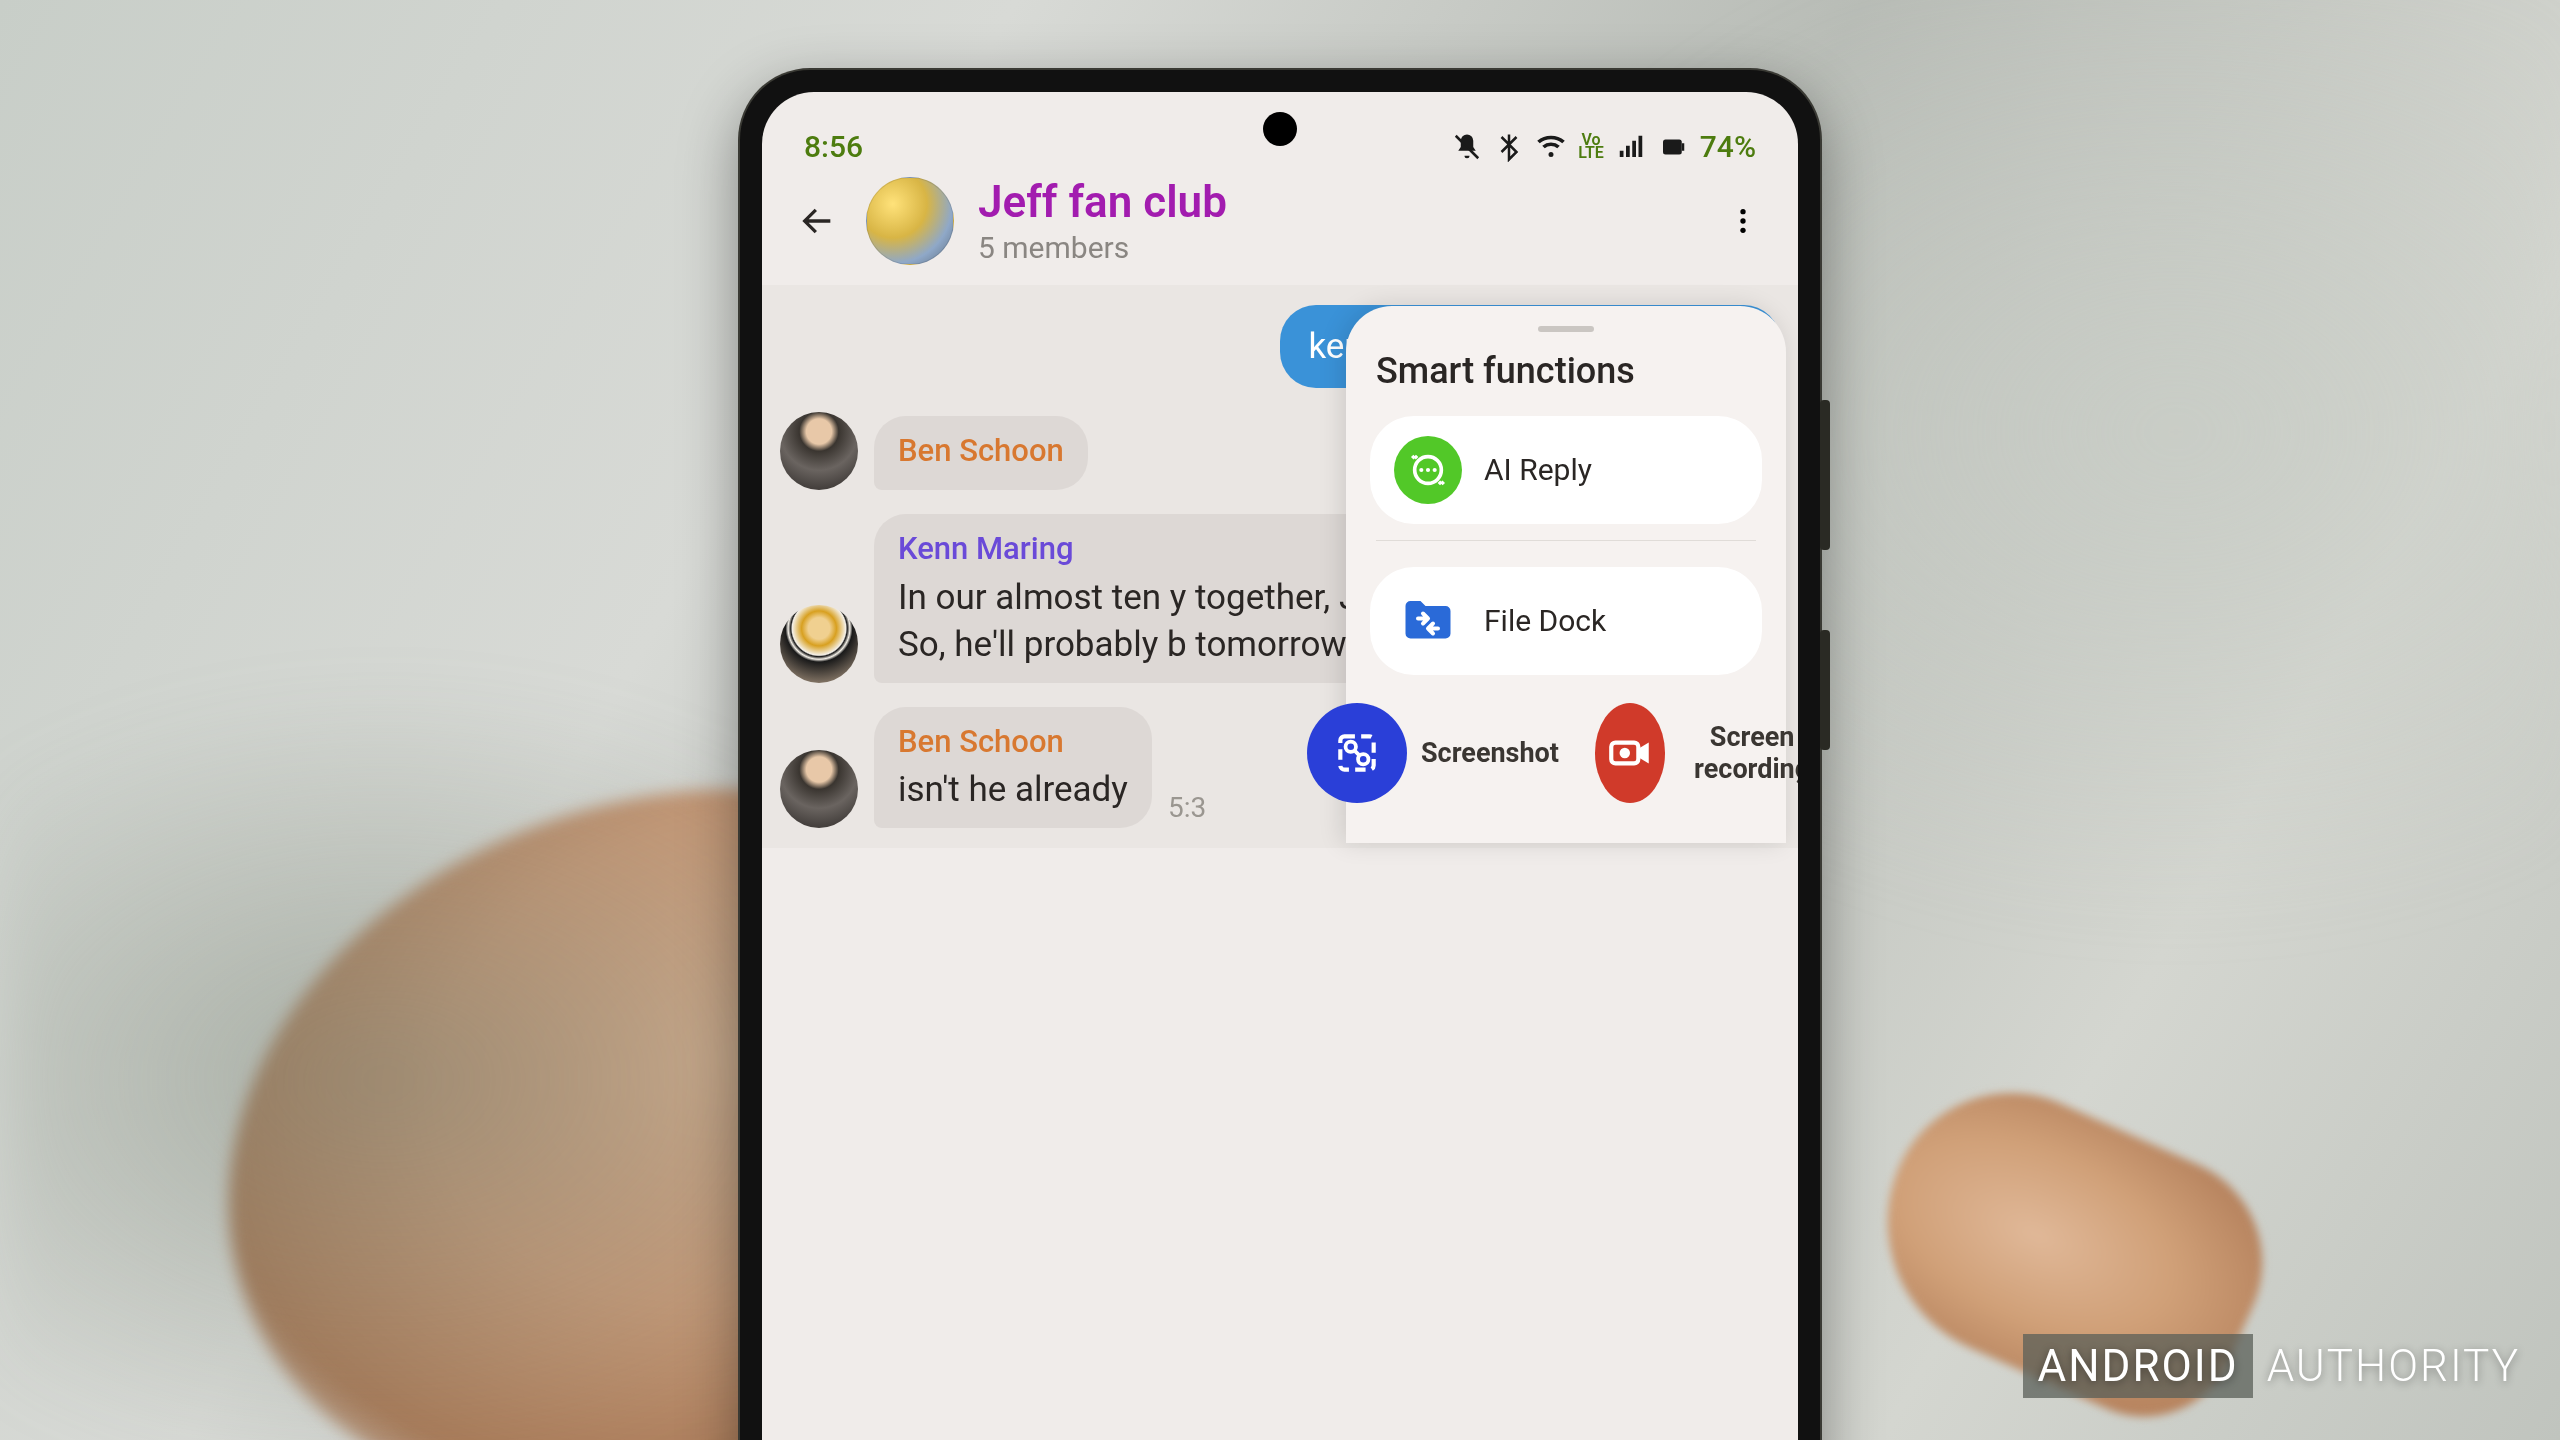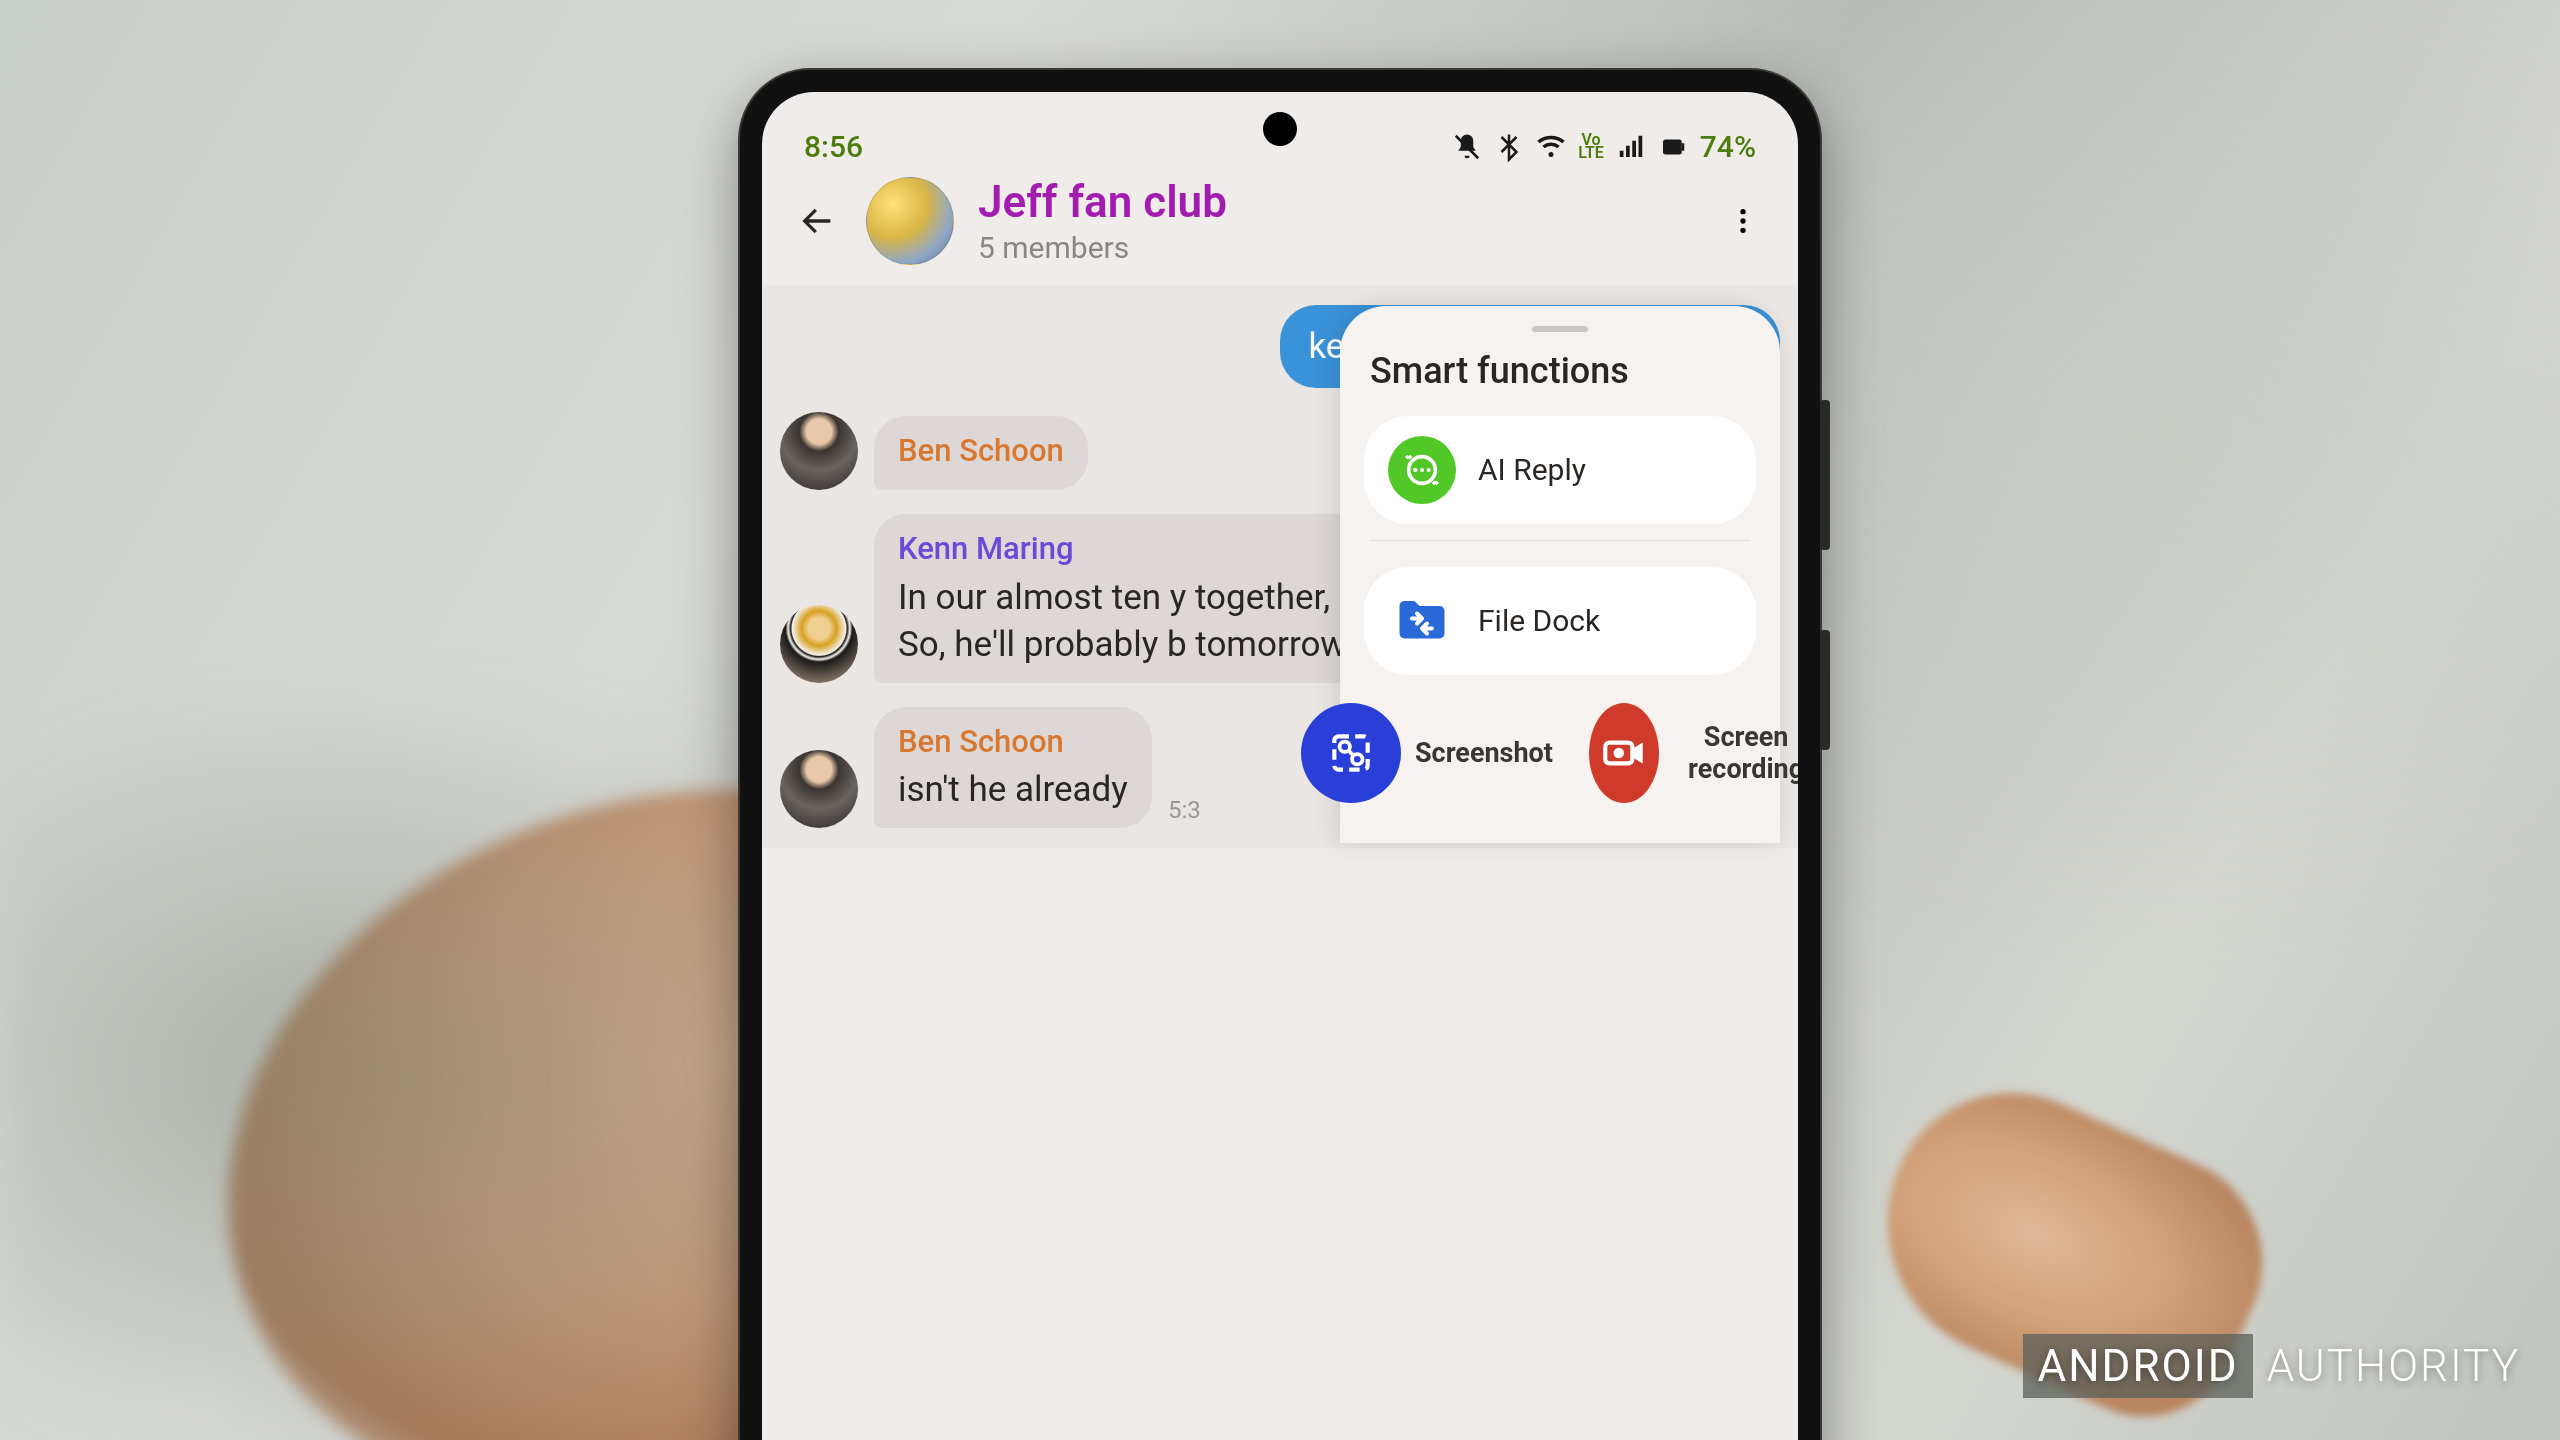--- a/index.html
+++ b/index.html
@@ -81,24 +81,24 @@
     max-width: 640px;
   }
   .bubble-in {
     background:#ddd8d5; color:#2a2624; font-size:35px; line-height:1.35;
     padding: 14px 24px; border-radius: 32px; border-bottom-left-radius:8px;
     max-width: 640px;
   }
   .sender { font-size:31px; font-weight:500; margin-bottom:4px; }
   .sender.orange { color:#d87830; }
   .sender.purple { color:#6a4ad8; }
-  .timestamp { font-size:24px; color:#9a9690; align-self:flex-end; padding-bottom:4px; }
+  .timestamp { font-size:28px; color:#9a9690; align-self:flex-end; padding-bottom:4px; }
   
   .panel {
-    position:absolute; right:18px; top:214px;
+    position:absolute; right:12px; top:214px;
     width:440px;
     background:#f6f2f0; border-radius:46px 46px 0 0;
     box-shadow: -4px 0 24px rgba(0,0,0,0.12);
     padding: 20px 24px 40px;
     z-index:50;
   }
   .panel-handle { width:56px; height:6px; background:#cac6c2; border-radius:3px; margin:0 auto 18px; }
   .panel-title { font-size:36px; font-weight:500; color:#2a2624; margin-bottom:24px; padding-left:6px; }
   .panel-card {
     background:#fff; border-radius:44px; padding:20px 24px;

